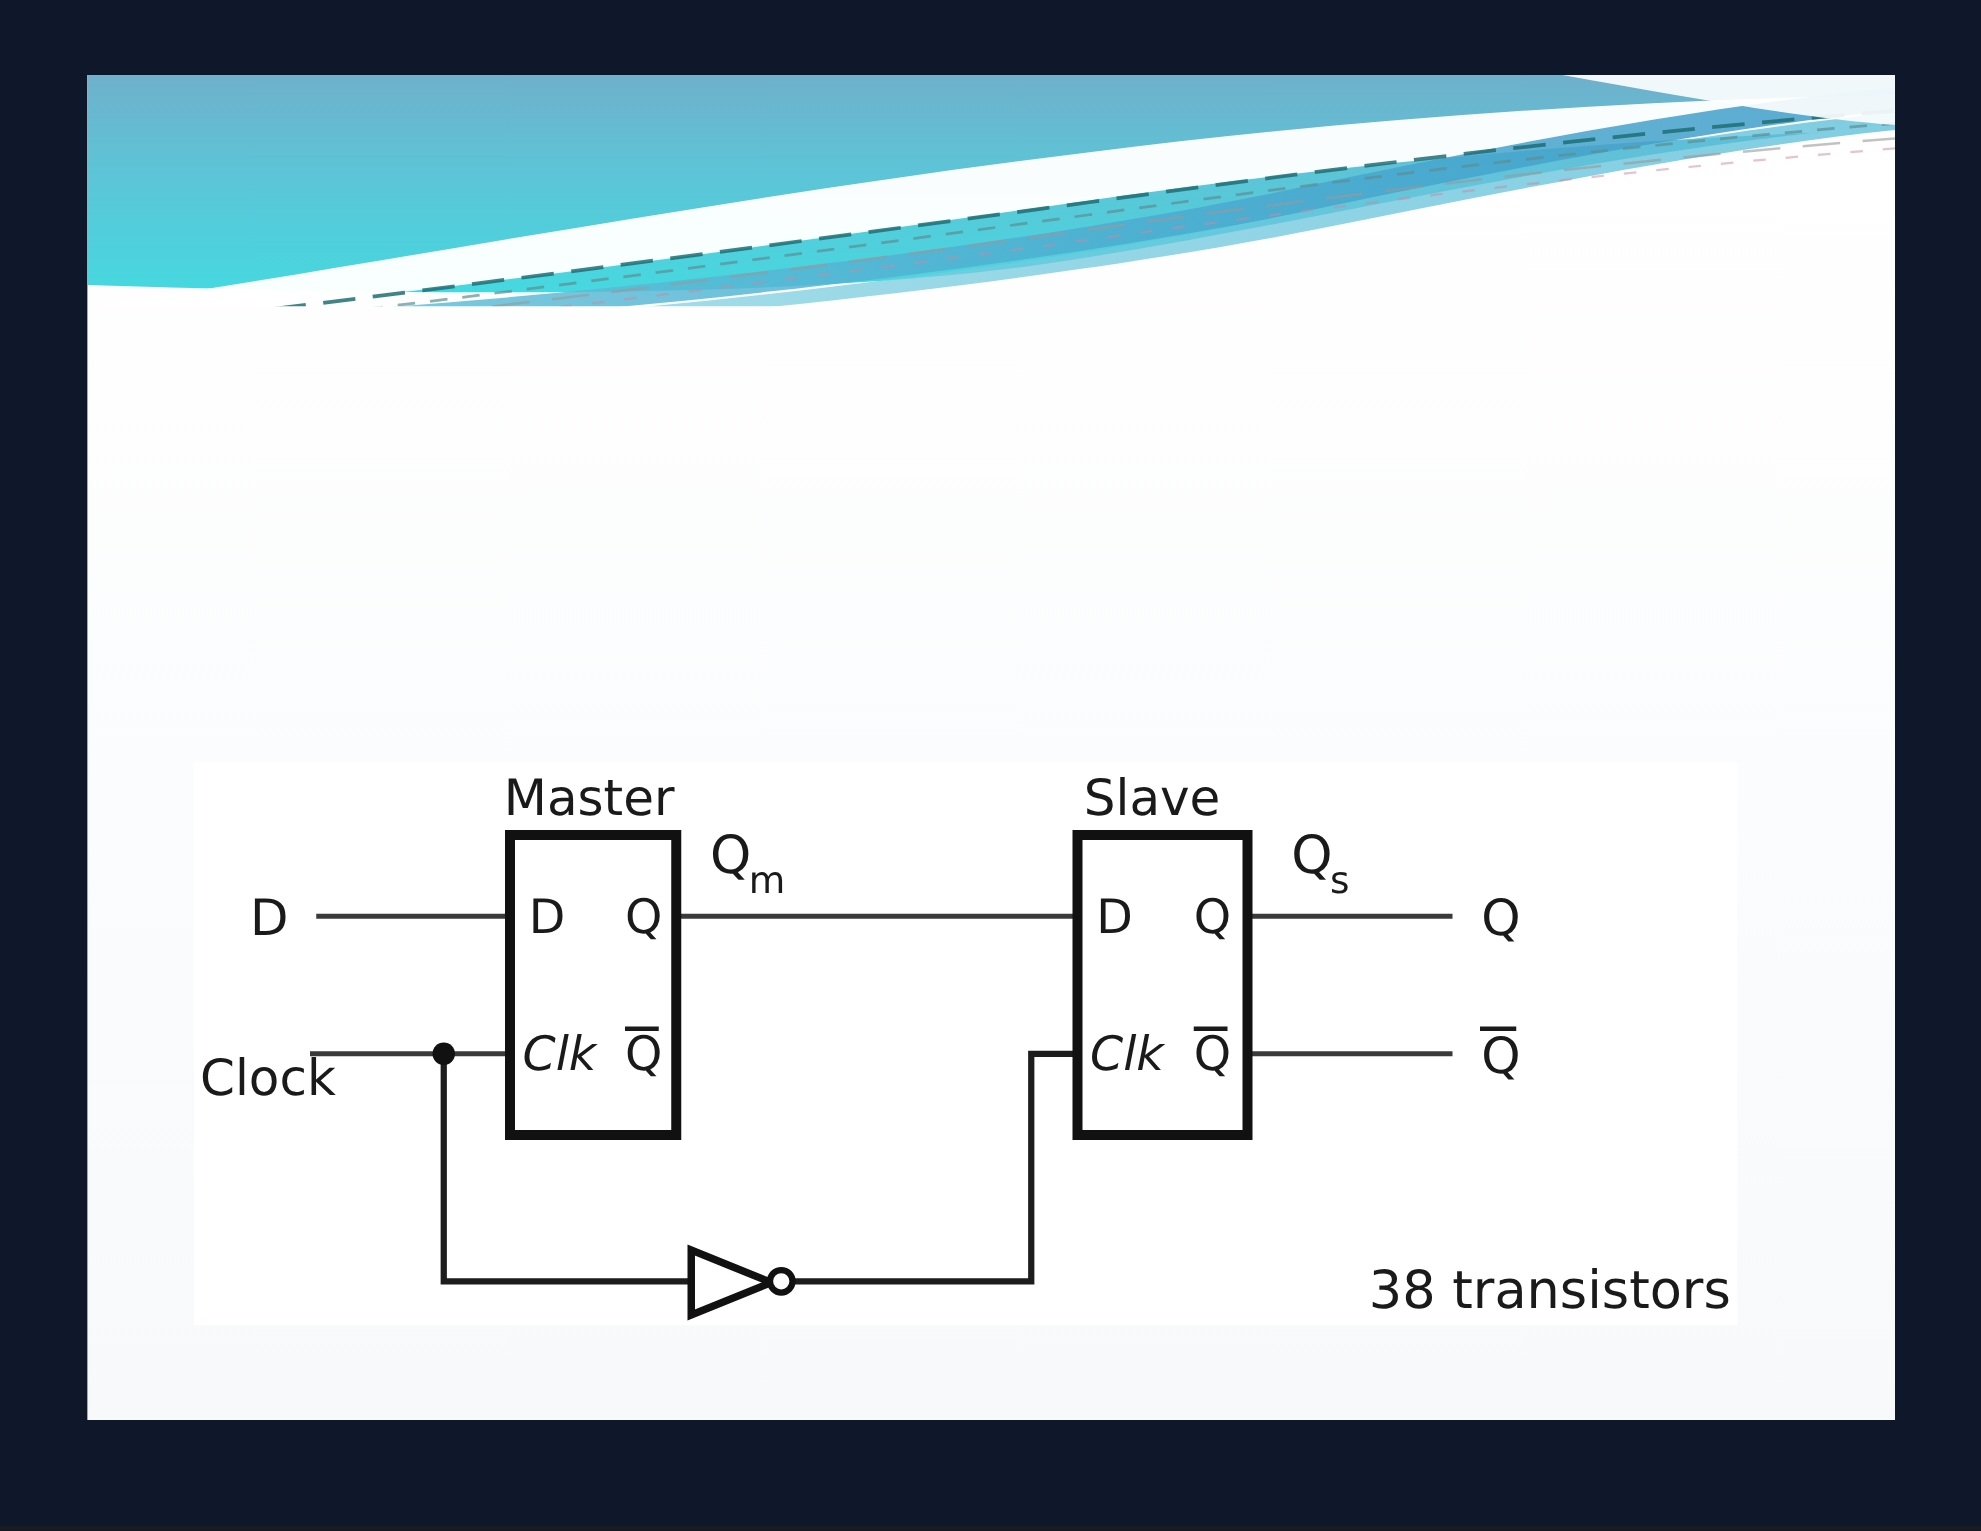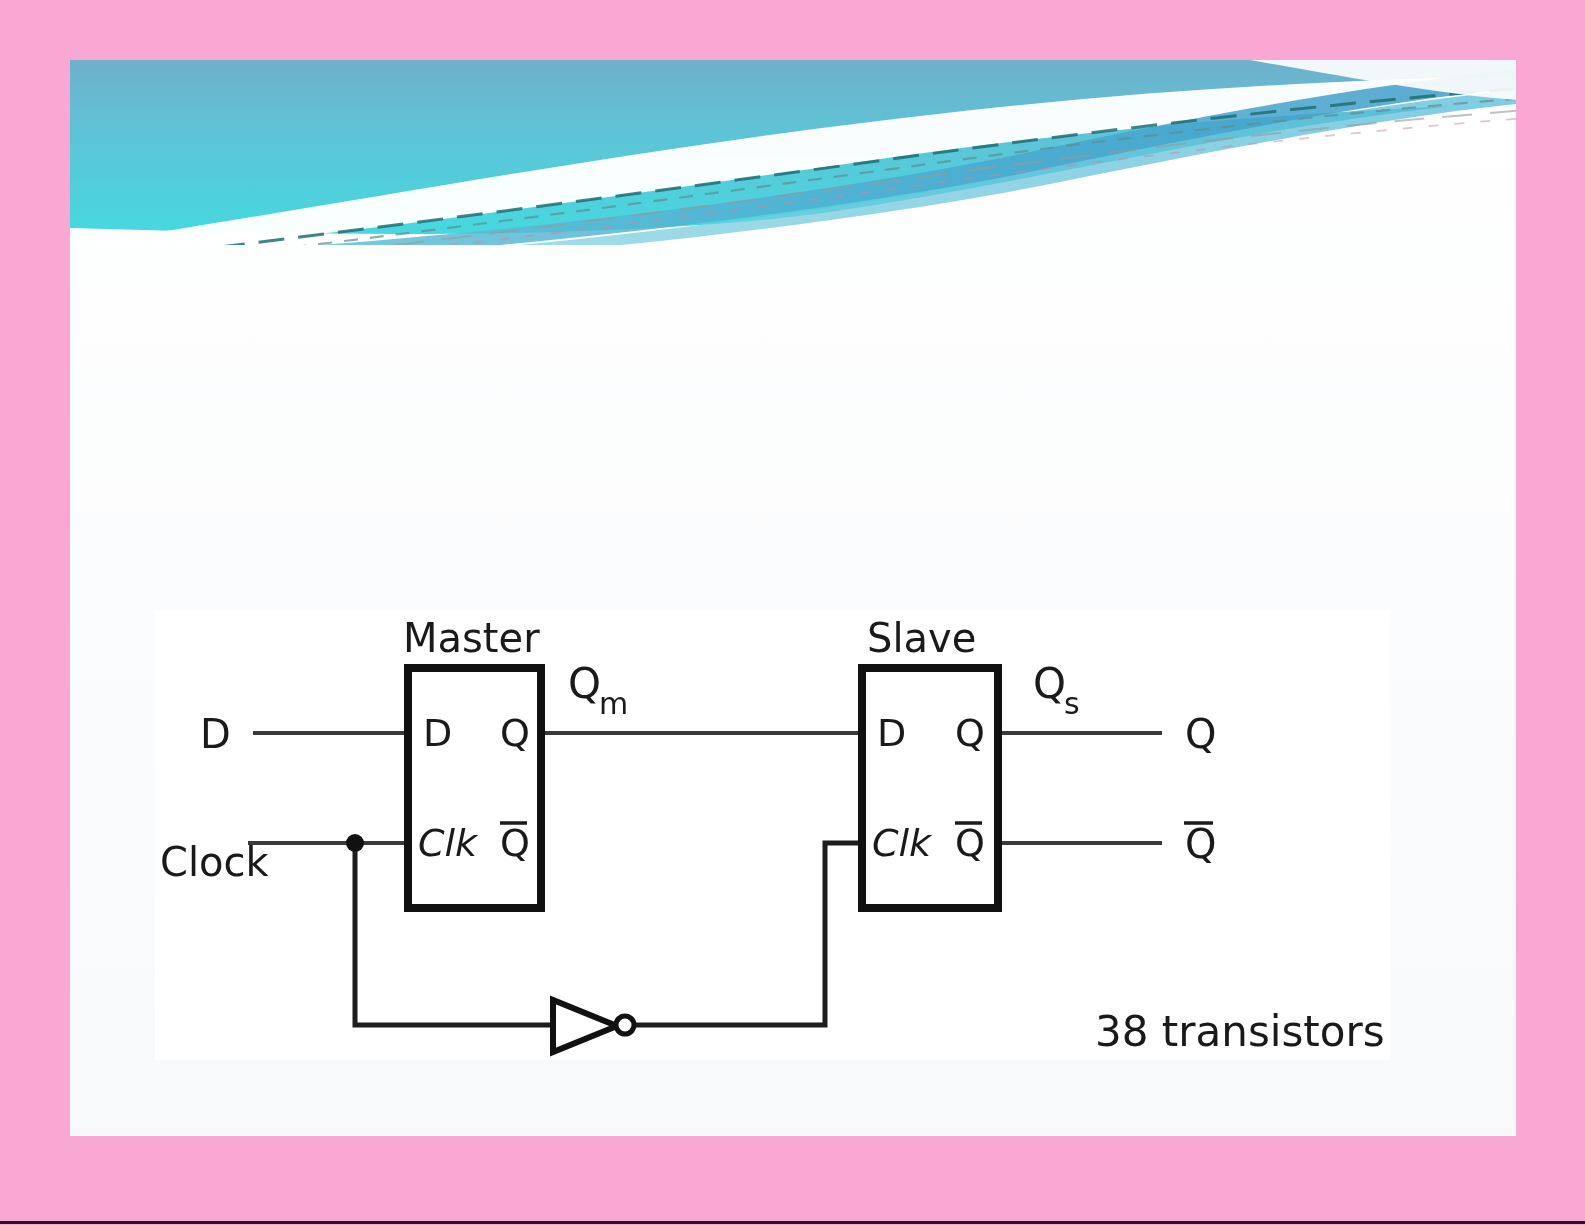--- a/index.html
+++ b/index.html
@@ -6,21 +6,21 @@
   html,body{margin:0;padding:0;}
   body{
     width:1585px;height:1225px;
     background:#ffffff;
     font-family:"DejaVu Sans", sans-serif;
     overflow:hidden;
     position:relative;
   }
   .page{
     position:absolute;left:0;top:0;width:1585px;height:1225px;
-    background:#f9a8d4;
+    background:#0f172a;
   }
   
   .slide{
     position:absolute;
     left:70px;top:60px;
     width:1446px;height:1076px;
     background:#fdfdfe;
     overflow:hidden;
   }
   .slide-bgwash{

